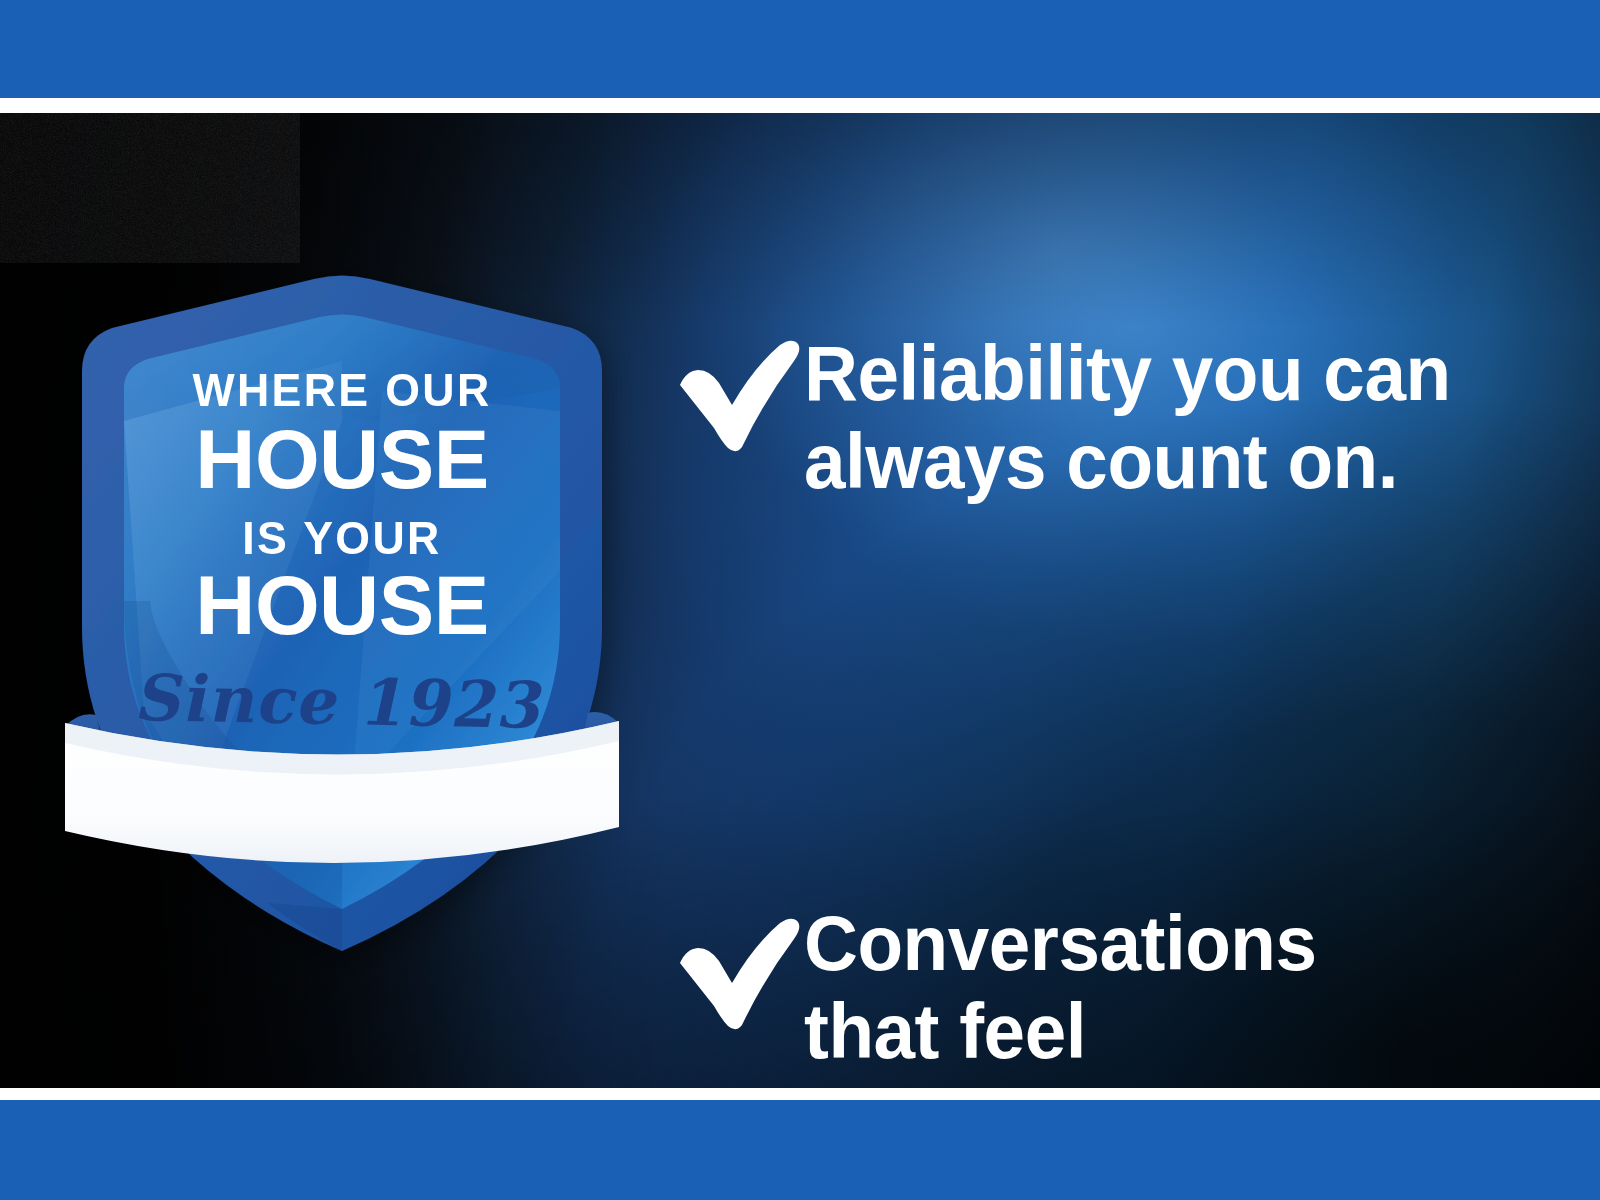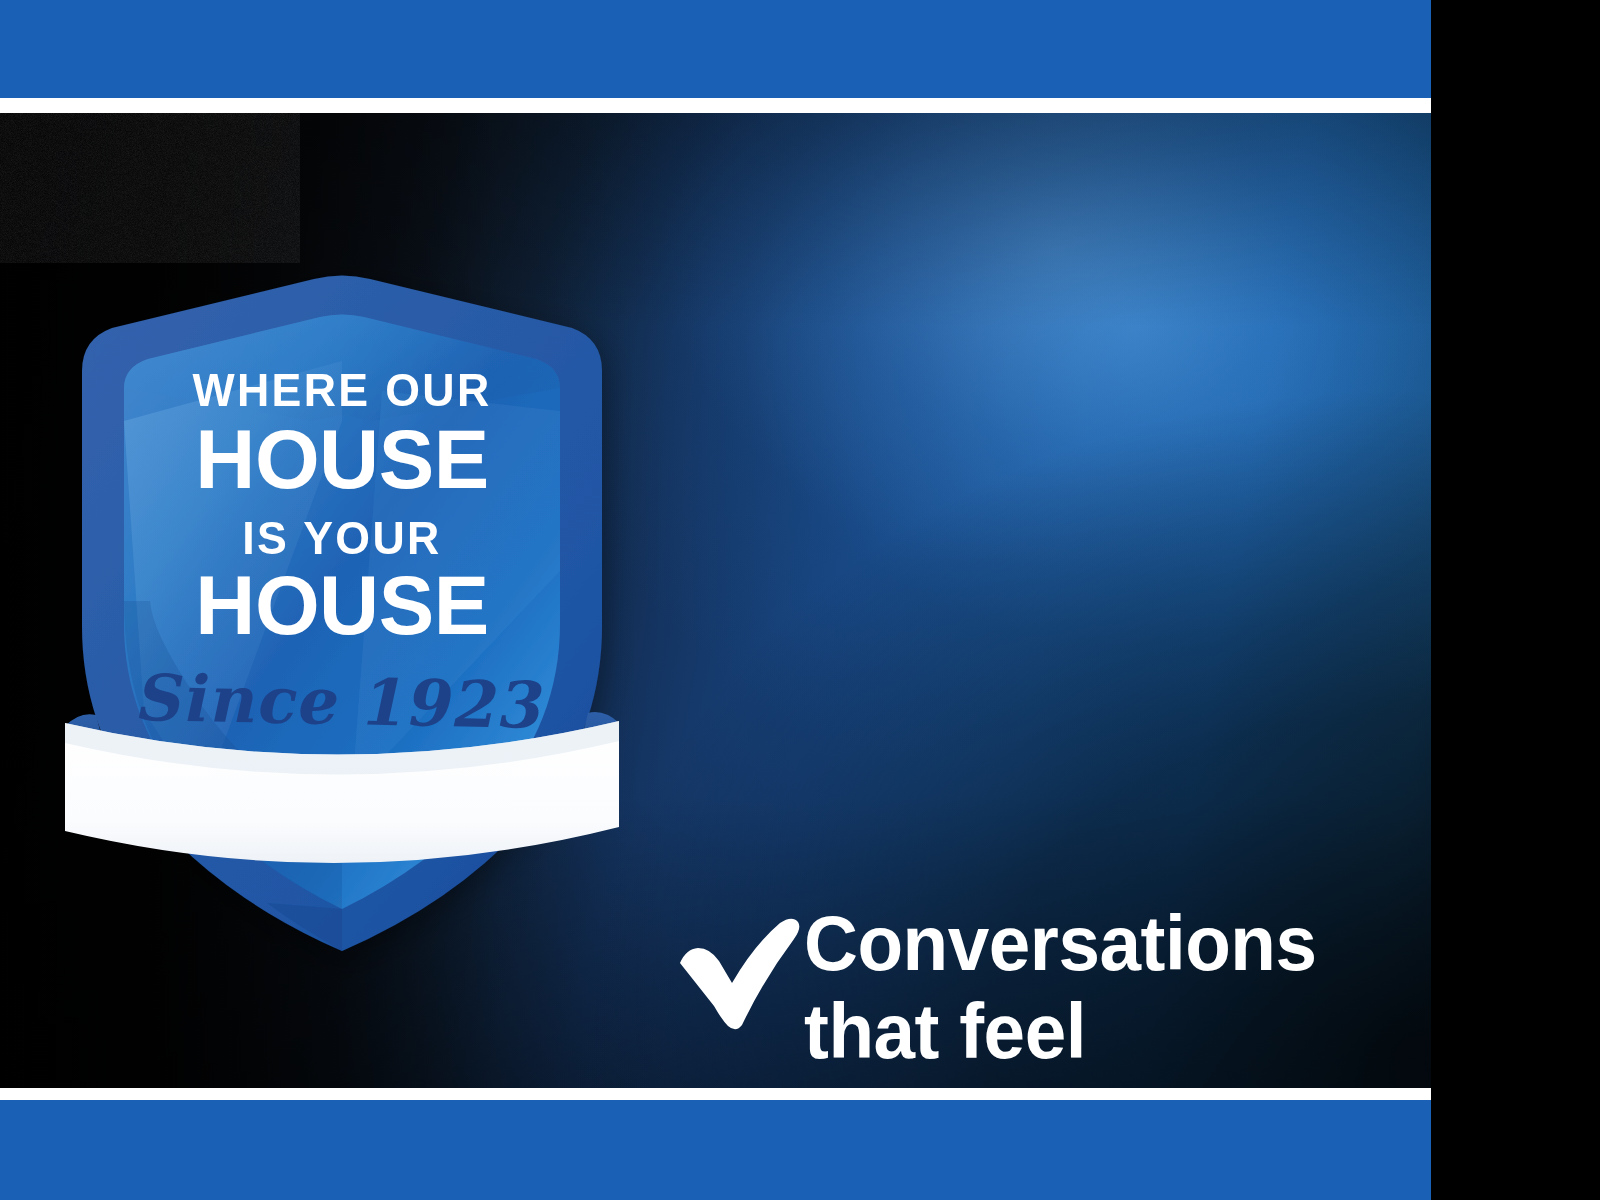--- a/index.html
+++ b/index.html
@@ -2,21 +2,21 @@
 <html><head>
 <meta charset="utf-8">
 <style>
   html, body {
     margin: 0;
     padding: 0;
     background: #000;
   }
   #canvas {
     position: relative;
-    width: 1431px;
+    width: 1600px;
     height: 1200px;
     overflow: hidden;
     font-family: "Liberation Sans", sans-serif;
     background: #c4b5fd;
   }
 
   
   .brandbar {
     position: absolute;
     left: 0;
@@ -330,20 +330,31 @@
         <span class="st-row st-small st-r1">WHERE OUR</span>
         <span class="st-row st-big st-r2">HOUSE</span>
         <span class="st-row st-small st-r3">IS YOUR</span>
         <span class="st-row st-big st-r4">HOUSE</span>
       </div>
       <div class="since">Since 1923</div>
     </div>
 
     <div id="bullets">
 
+      <div class="bullet b0">
+        <div class="check">
+          <svg viewBox="0 0 132 118" xmlns="http://www.w3.org/2000/svg">
+            <path d="M 8 50 Q 14 36 26 35 Q 38 35 47 48 L 60 70
+                     Q 82 32 108 10 Q 120 2 126 9 Q 130 15 122 26
+                     Q 92 66 70 112 Q 64 120 56 113 Q 50 107 42 93 Z" fill="#ffffff"></path>
+          </svg>
+        </div>
+        <div class="btext">Reliability you can
+always count on.</div>
+      </div>
 
 
       <div class="bullet b2">
         <div class="check">
           <svg viewBox="0 0 132 118" xmlns="http://www.w3.org/2000/svg">
             <path d="M 8 50 Q 14 36 26 35 Q 38 35 47 48 L 60 70
                      Q 82 32 108 10 Q 120 2 126 9 Q 130 15 122 26
                      Q 92 66 70 112 Q 64 120 56 113 Q 50 107 42 93 Z" fill="#ffffff"></path>
           </svg>
         </div>

